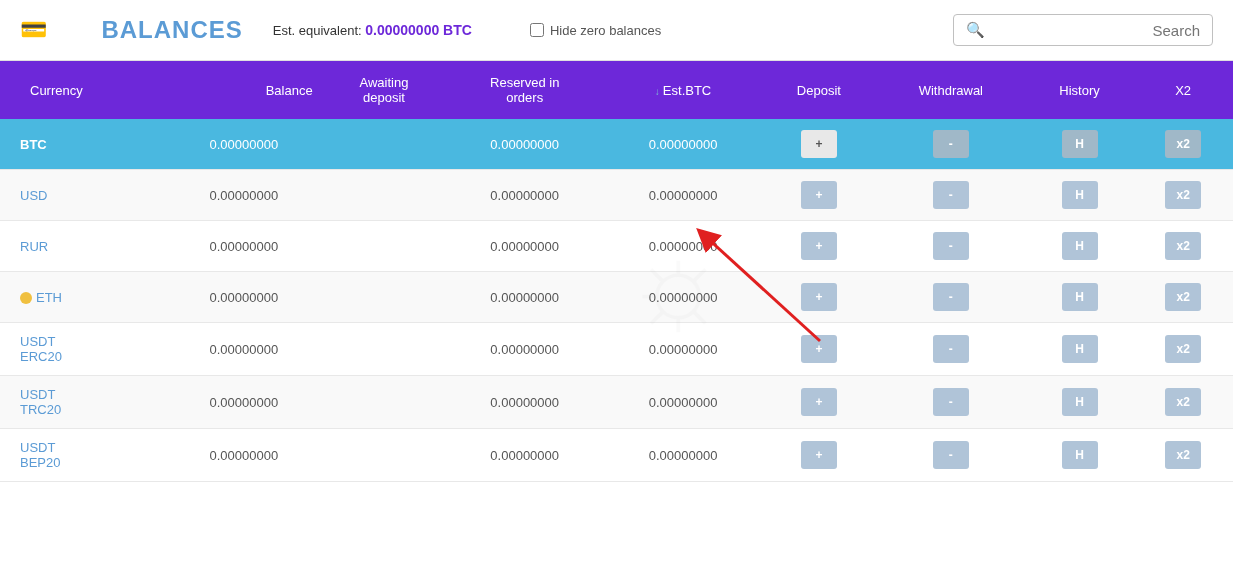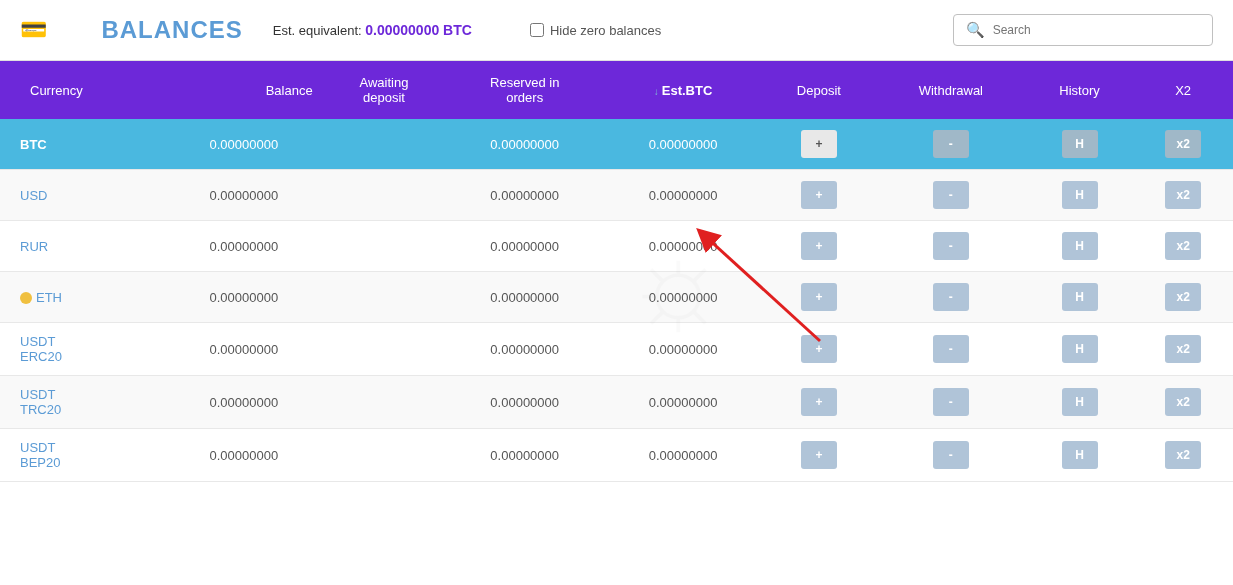--- a/index.html
+++ b/index.html
@@ -10,30 +10,30 @@
     
     .header { display: flex; align-items: center; padding: 14px 20px; background: #fff; border-bottom: 1px solid #e0e0e0; gap: 30px; }
     .header-title { display: flex; align-items: center; gap: 10px; }
     .wallet-icon { color: #5b9bd5; font-size: 22px; }
     .title-text { font-size: 24px; font-weight: bold; color: #5b9bd5; letter-spacing: 1px; margin-left: 44px; }
     .est-value { color: #6d28d9; font-weight: bold; font-size: 14px; }
     .hide-zero { display: flex; align-items: center; gap: 6px; font-size: 13px; color: #555; margin-left: 28px; }
     .hide-zero input[type=checkbox] { width: 14px; height: 14px; border: 1px solid #999; }
     .search-box { margin-left: auto; display: flex; align-items: center; border: 1px solid #c0c0c0; border-radius: 4px; padding: 6px 12px; gap: 8px; width: 260px; background: #fff; }
     .search-icon-sym { color: #5b9bd5; font-size: 15px; }
-    .search-input { border: none; outline: none; font-size: 12px; color: #999; width: 100%; }
+    .search-input { border: none; outline: none; font-size: 15px; color: #999; width: 100%; text-align: right; }
 
     
     .table-wrapper { padding: 0 0 20px 0; overflow-x: auto; }
     table { width: 100%; border-collapse: collapse; }
     thead tr { background: #6d28d9; color: #fff; }
     thead th { padding: 14px 10px; font-weight: normal; font-size: 13px; text-align: center; }
     thead th.currency-col { text-align: left; padding-left: 30px; }
     thead th.balance-col { text-align: right; }
-    thead th.estbtc-col { position: relative; font-weight: bold; }
+    thead th.estbtc-col { position: relative; }
     .sort-arrow { color: #7eb8d4; font-size: 10px; margin-right: 3px; }
 
     tbody tr { border-bottom: 1px solid #e8e8e8; }
     tbody tr:nth-child(odd) { background: #fff; }
     tbody tr:nth-child(even) { background: #f9f9f9; }
     tbody tr.selected-row { background: #4ab8e0 !important; color: #fff; }
     tbody tr.selected-row td { color: #fff; }
     tbody tr.selected-row .currency-link { color: #fff !important; font-weight: bold; }
 
     tbody td { padding: 11px 10px; text-align: center; font-size: 13px; color: #555; }

